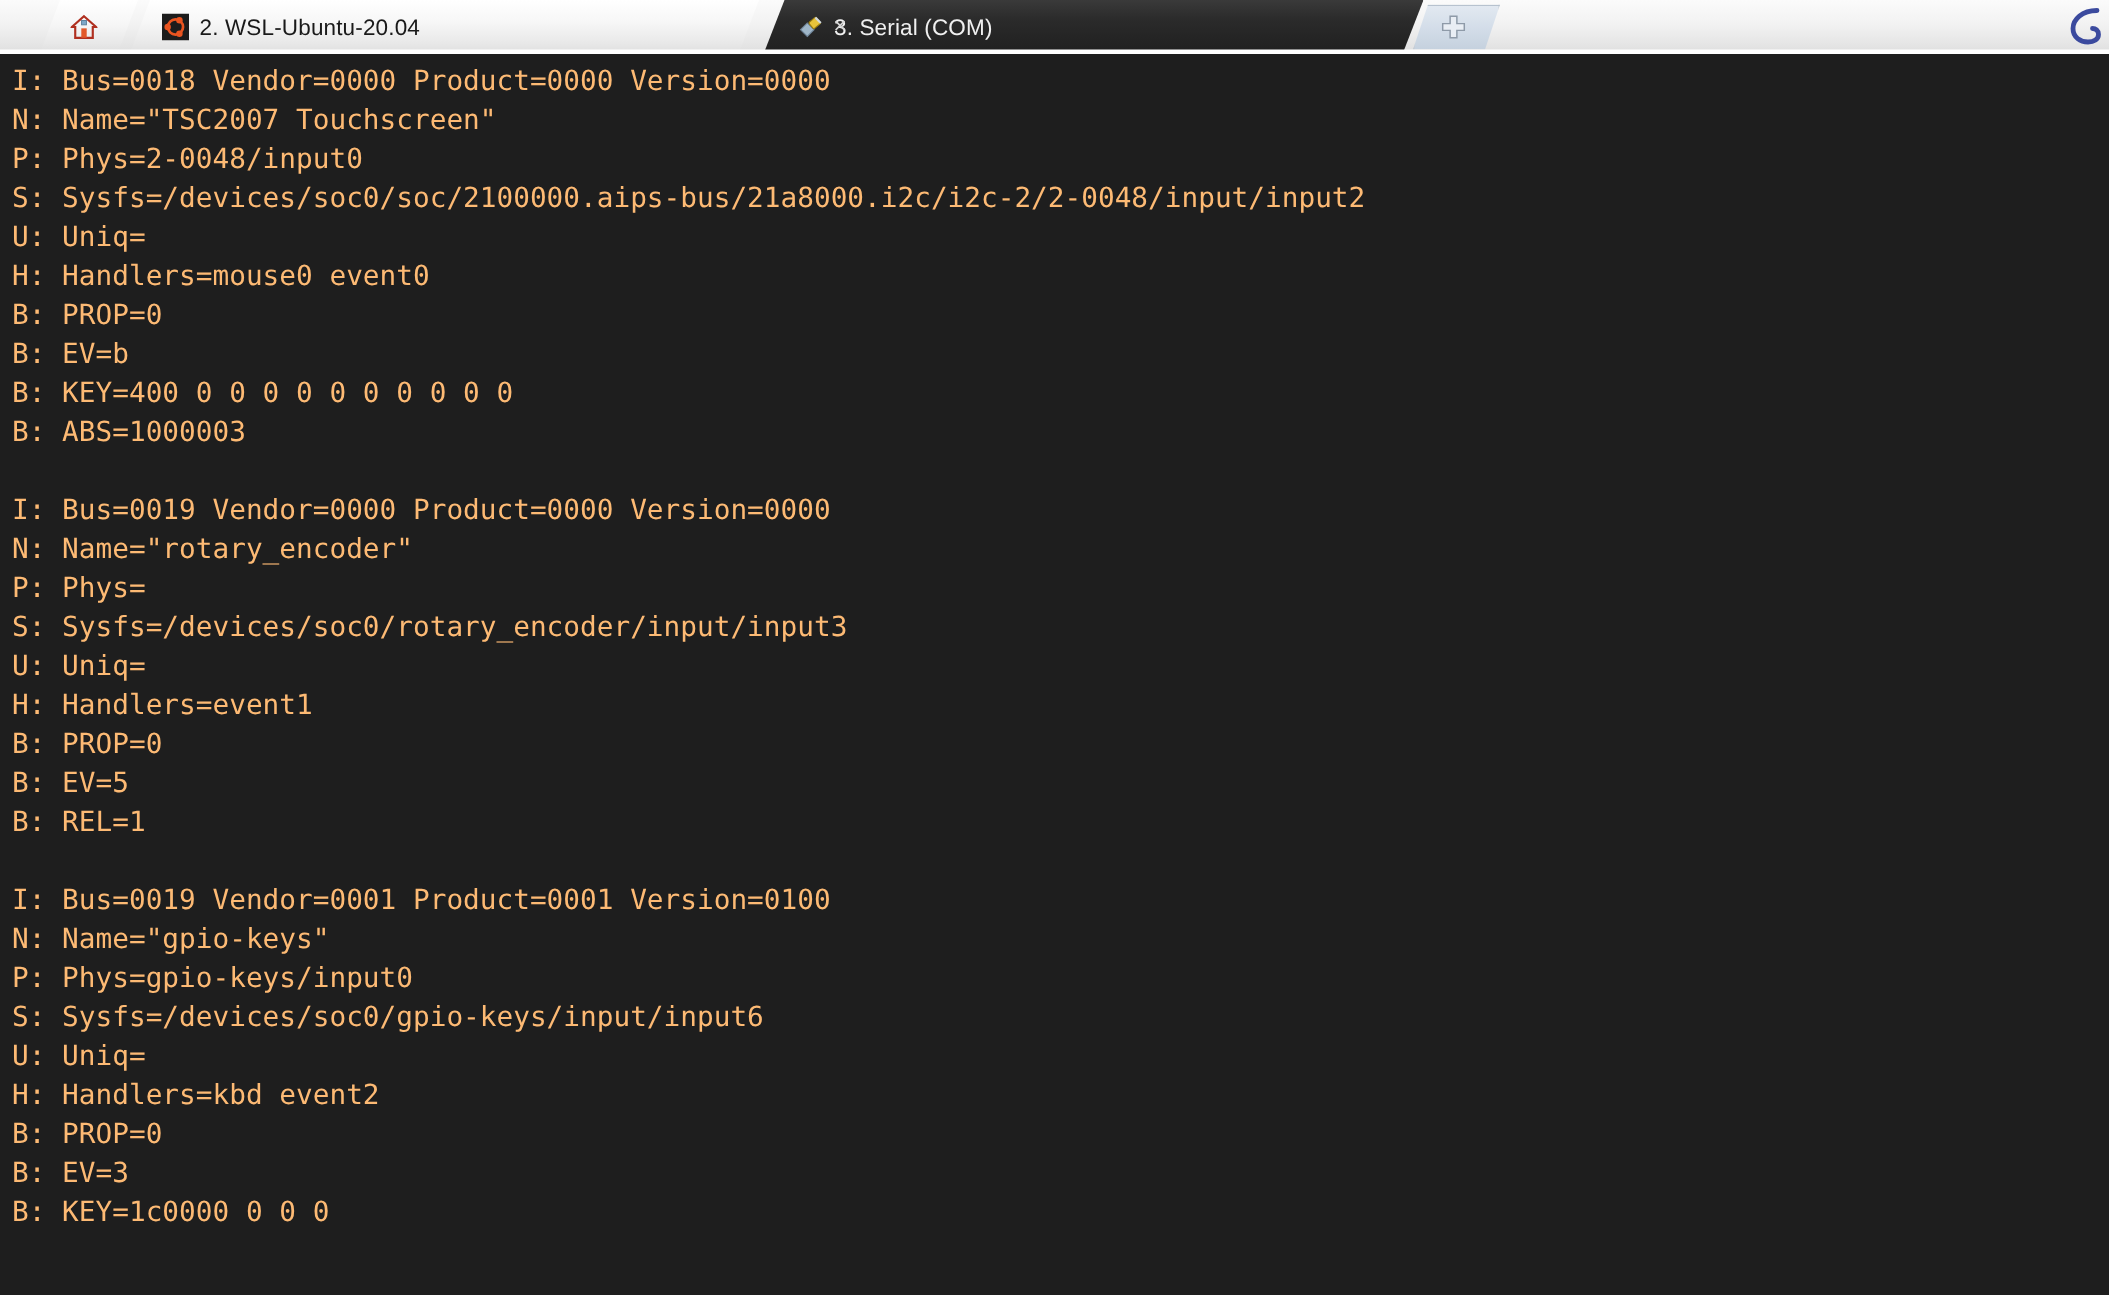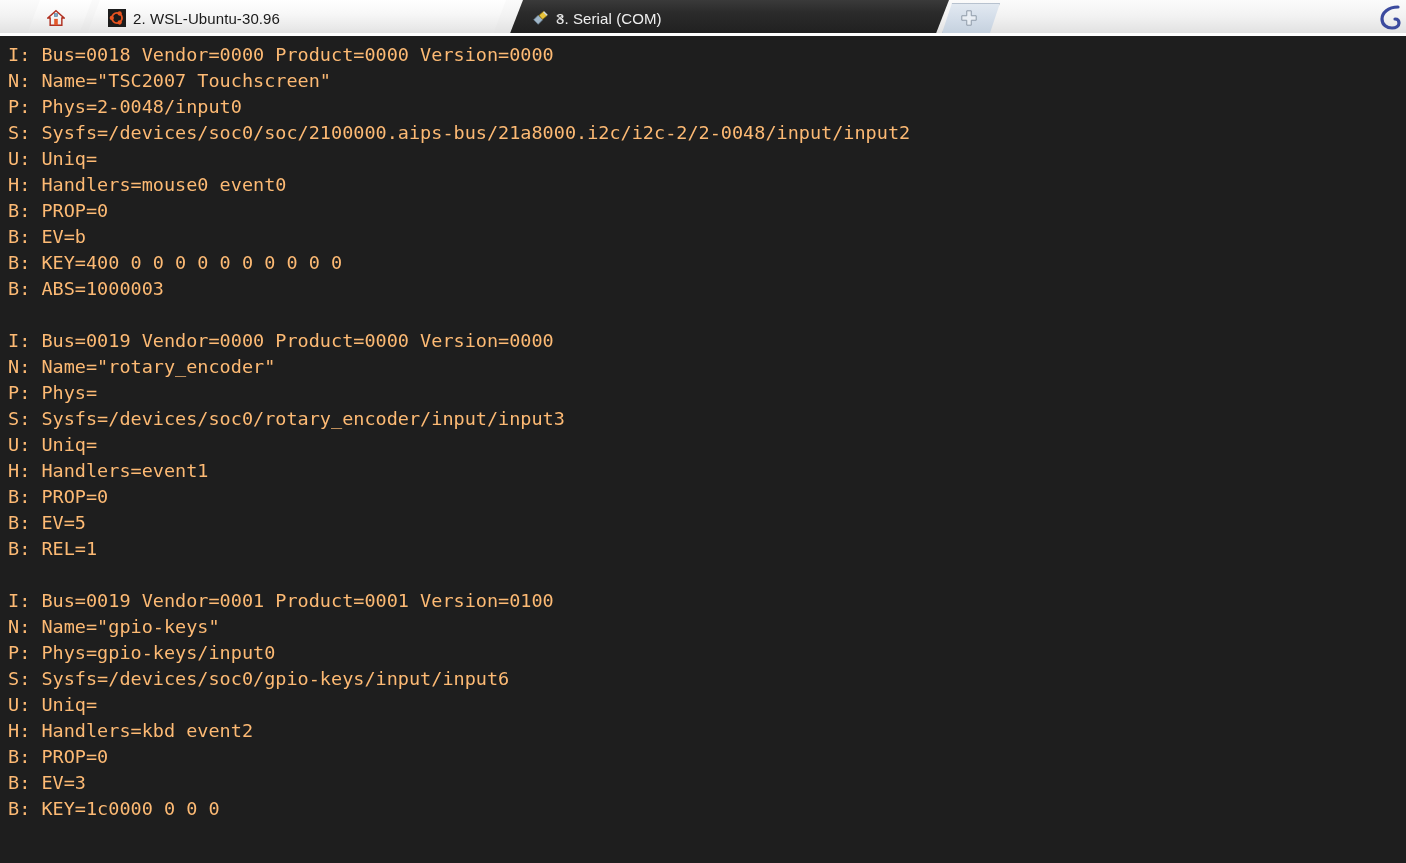--- a/index.html
+++ b/index.html
@@ -190,21 +190,21 @@
     <div class="tab tab-inactive" id="tab-wsl">
       <div class="tab-shape"></div>
       <div class="tab-inner">
         <svg class="tab-icon" viewBox="0 0 20 20">
           <rect x="0" y="0" width="20" height="20" fill="#1c1c1c"></rect>
           <circle cx="10" cy="10" r="5.6" fill="none" stroke="#e95420" stroke-width="2"></circle>
           <circle cx="4.2" cy="10" r="2.4" fill="#e95420"></circle>
           <circle cx="12.9" cy="5.0" r="2.4" fill="#e95420"></circle>
           <circle cx="12.9" cy="15.0" r="2.4" fill="#e95420"></circle>
         </svg>
-        <span class="tab-label">2. WSL-Ubuntu-30.96</span>
+        <span class="tab-label">2. WSL-Ubuntu-20.04</span>
       </div>
       <div class="tab-close">×</div>
     </div>
 
     <div class="tab tab-active" id="tab-serial">
       <div class="tab-shape"></div>
       <div class="tab-inner">
         <svg class="tab-icon" viewBox="0 0 20 20">
           <path d="M3 12 L8 7 L13 12 L8 17 Z" fill="#9fb6c8" stroke="#6d8296" stroke-width="0.8"></path>
           <rect x="10" y="4" width="7" height="6" rx="1" fill="#e8c33a" stroke="#9b7d12" stroke-width="0.8" transform="rotate(-40 13.5 7)"></rect>

